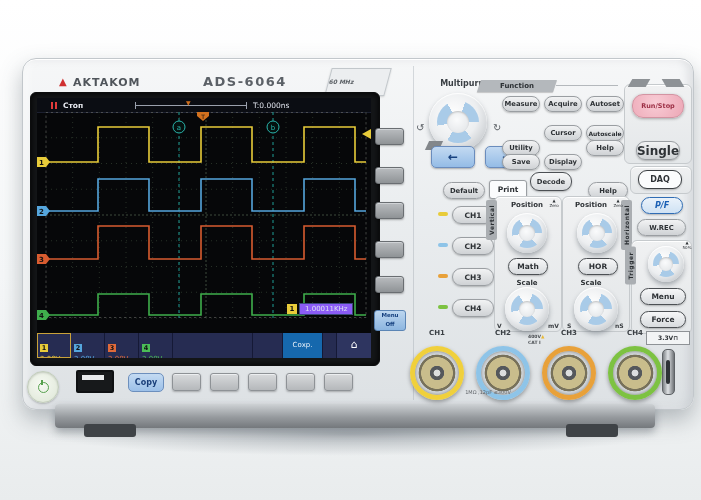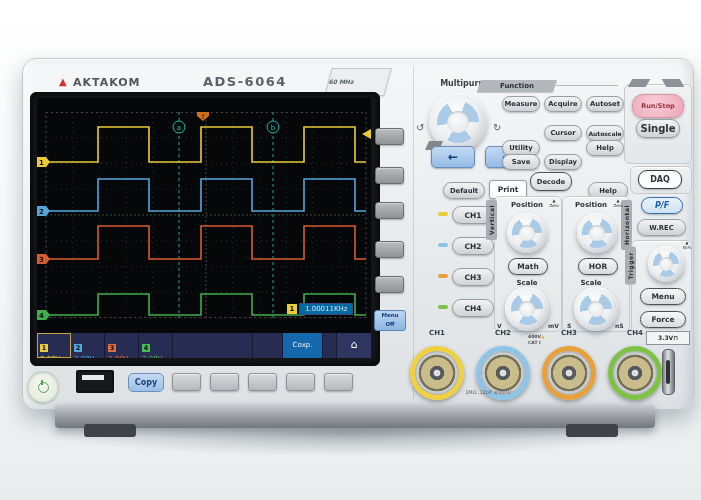--- a/index.html
+++ b/index.html
@@ -37,21 +37,21 @@
   .runstate{position:absolute;left:26px;top:2.5px;font-size:7.5px;font-weight:bold;color:#e9ebf2;}
   .hpos{position:absolute;left:98px;top:4px;width:110px;height:7px;border-left:1px solid #9aa0ad;border-right:1px solid #9aa0ad;}
   .hpos-line{position:absolute;left:0;right:0;top:3px;height:1px;background:#9aa0ad;}
   .hpos-marker{position:absolute;left:50px;top:-3px;font-size:6px;color:#d2701e;}
   .ttime{position:absolute;left:216px;top:2.5px;font-size:7.5px;color:#dfe3ec;}
   .wave-wrap{position:absolute;left:0;top:14px;width:334px;height:208px;}
   .cursor-panel{position:absolute;left:12px;top:181px;width:150px;height:40px;
     background:rgba(18,26,58,.92);border:1px solid #49598f;color:#d8dce8;font-size:7px;line-height:9.5px;padding:1px 0 0 14px;box-sizing:border-box;}
   .freq{position:absolute;left:250px;top:205px;display:flex;align-items:center;gap:2px;}
   .freq-ch{width:10px;height:10px;background:#e8cc3a;color:#111;font-size:7px;font-weight:bold;text-align:center;line-height:10px;}
-  .freq-val{background:#0369a1;border:1px solid #3c497e;color:#dde2f0;font-size:7px;padding:1px 5px;}
+  .freq-val{background:#8b5cf6;border:1px solid #3c497e;color:#dde2f0;font-size:7px;padding:1px 5px;}
   .s-line{position:absolute;left:0;top:222px;width:334px;height:13px;background:#05060a;font-size:7.5px;color:#d8dce4;}
   .s-tb{position:absolute;left:8px;top:2px}.s-sr{position:absolute;left:78px;top:2px}
   .s-depth{position:absolute;left:150px;top:2px}
   .s-trig{position:absolute;right:4px;top:2px;color:#e8cc3a;}
   .mbar{position:absolute;left:0;top:235px;width:334px;height:25px;display:flex;background:#262c52;}
   .mcell{border-right:1px solid #151936;box-sizing:border-box;height:25px;position:relative;}
   .chcell{width:34px;padding:2px 0 0 3px;}
   .chcell.sel{outline:1px solid #c9a23a;outline-offset:-1px;}
   .chn{display:inline-block;width:8px;height:8px;font-size:6.5px;font-weight:bold;color:#111;text-align:center;line-height:8px;}
   .chv{display:block;font-size:7px;margin-top:1px;}
@@ -154,20 +154,29 @@
   <span class="logo-tri">▲</span>
   <span class="logo-text">AKTAKOM</span>
   <span class="model">ADS-6064</span>
   <div class="badge">
     <span class="badge-in"><span>60 MHz</span><br>
     <span>1GSa/s</span></span>
   </div>
 
   <div class="bezel"></div>
   <div class="screen">
+    <div class="s-top">
+      <span class="pause"></span>
+      <span class="runstate">Стоп</span>
+      <span class="hpos">
+        <span class="hpos-line"></span>
+        <span class="hpos-marker">▼</span>
+      </span>
+      <span class="ttime">T:0.000ns</span>
+    </div>
     <div class="wave-wrap" id="wave-area"><svg width="334" height="208" viewBox="0 0 334 208">
           <line x1="9" y1="0" x2="9" y2="206" stroke="#263026" stroke-width="1" stroke-dasharray="1 4"></line>
           <line x1="35.66666666666667" y1="0" x2="35.66666666666667" y2="206" stroke="#263026" stroke-width="1" stroke-dasharray="1 4"></line>
           <line x1="62.333333333333336" y1="0" x2="62.333333333333336" y2="206" stroke="#263026" stroke-width="1" stroke-dasharray="1 4"></line>
           <line x1="89" y1="0" x2="89" y2="206" stroke="#263026" stroke-width="1" stroke-dasharray="1 4"></line>
           <line x1="115.66666666666667" y1="0" x2="115.66666666666667" y2="206" stroke="#263026" stroke-width="1" stroke-dasharray="1 4"></line>
           <line x1="142.33333333333334" y1="0" x2="142.33333333333334" y2="206" stroke="#263026" stroke-width="1" stroke-dasharray="1 4"></line>
           <line x1="169" y1="0" x2="169" y2="206" stroke="#3d4a3d" stroke-width="1" stroke-dasharray="2 2"></line>
           <line x1="195.66666666666666" y1="0" x2="195.66666666666666" y2="206" stroke="#263026" stroke-width="1" stroke-dasharray="1 4"></line>
           <line x1="222.33333333333334" y1="0" x2="222.33333333333334" y2="206" stroke="#263026" stroke-width="1" stroke-dasharray="1 4"></line>
@@ -288,21 +297,21 @@
   <div class="pb" style="left:544px;top:125px;width:36px;height:14px">Cursor</div>
   <div class="pb" style="left:586px;top:125px;width:36px;height:14px;font-size:6px">Autoscale</div>
   <div class="pb" style="left:502px;top:154px;width:36px;height:14px">Save</div>
   <div class="pb" style="left:544px;top:154px;width:36px;height:14px">Display</div>
   <div class="pb" style="left:586px;top:140px;width:36px;height:14px">Help</div>
 
   <div class="grp" style="left:624px;top:84px;width:66px;height:78px"></div>
   <span class="tab-dec" style="left:630px;top:79px;transform:skewX(-30deg)"></span>
   <span class="tab-dec" style="left:664px;top:79px;transform:skewX(30deg)"></span>
   <div class="runbtn">Run/Stop</div>
-  <div class="pb" style="left:636px;top:119px;width:42px;height:17px;font-size:10px">Single</div>
+  <div class="pb" style="left:636px;top:141px;width:42px;height:17px;font-size:12px">Single</div>
 
   <div class="pb" style="left:443px;top:182px;width:40px;height:15px">Default</div>
   <div class="pb" style="left:489px;top:180px;width:36px;height:17px;border-radius:3px;background:#fbfcfd;font-size:7.5px">Print</div>
   <div class="pb dark" style="left:530px;top:172px;width:40px;height:17px">Decode</div>
   <div class="pb" style="left:588px;top:182px;width:38px;height:15px">Help</div>
 
   <span class="chdash" style="top:212px;background:#e8cc3a"></span>
   <span class="chdash" style="top:243px;background:#8ec4e8"></span>
   <span class="chdash" style="top:274px;background:#e8a13a"></span>
   <span class="chdash" style="top:305px;background:#7dc242"></span>

